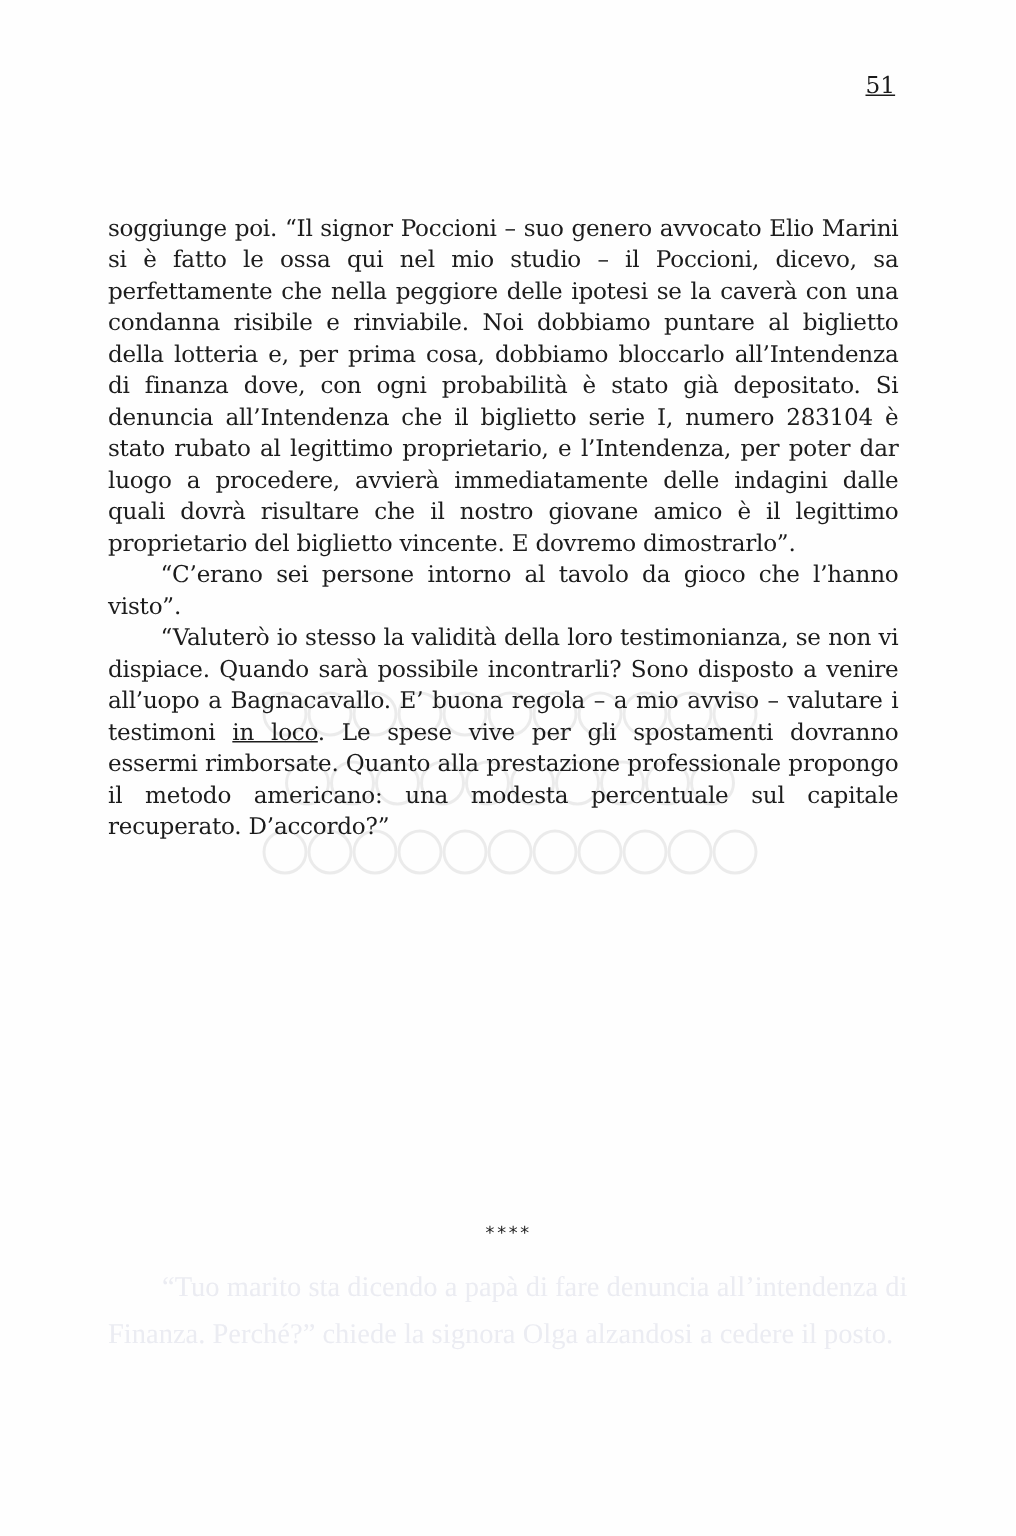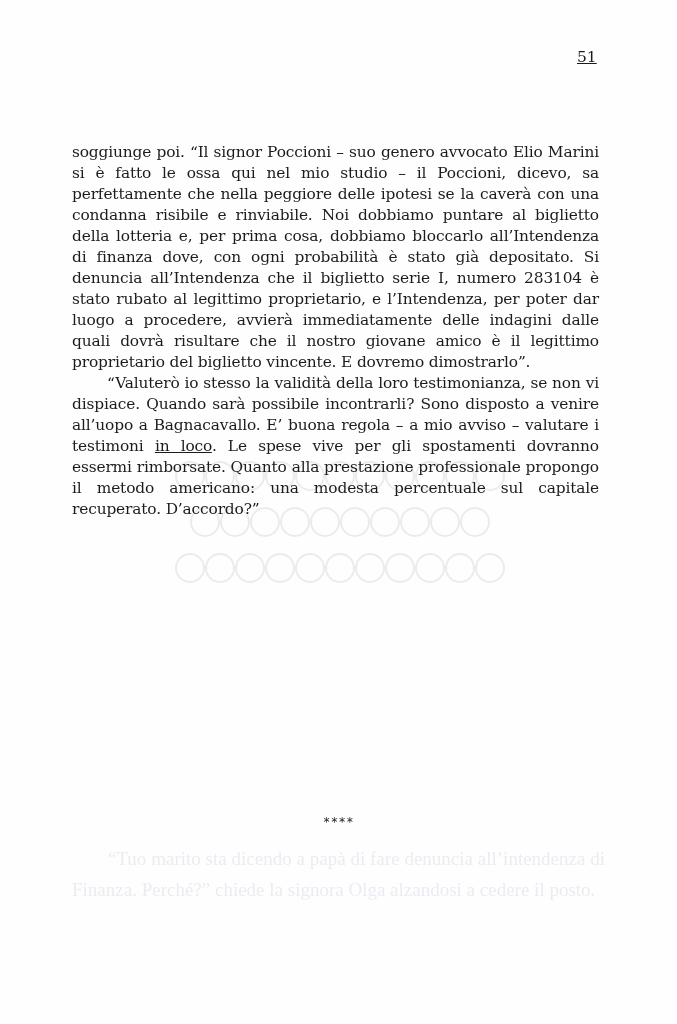--- a/index.html
+++ b/index.html
@@ -127,18 +127,19 @@
   </svg>
 
   <div class="bleed">
     <p>“Tuo marito sta dicendo a papà di fare denuncia all’intendenza di Finanza. Perché?” chiede la signora Olga alzandosi a cedere il posto.</p>
   </div>
 
   <div class="page-number">51</div>
 
   <div class="body-text">
     <p id="para-0"><span>soggiunge poi. “Il signor Poccioni – suo genero avvocato Elio Marini si è fatto le ossa qui nel mio studio – il Poccioni, dicevo, sa perfettamente che nella peggiore delle ipotesi se la caverà con una condanna risibile e rinviabile. Noi dobbiamo puntare al biglietto della lotteria e, per prima cosa, dobbiamo bloccarlo all’Intendenza di finanza dove, con ogni probabilità è stato già depositato. Si denuncia all’Intendenza che il biglietto serie I, numero 283104 è stato rubato al legittimo proprietario, e l’Intendenza, per poter dar luogo a procedere, avvierà immediatamente delle indagini dalle quali dovrà risultare che il nostro giovane amico è il legittimo proprietario del biglietto vincente. E dovremo dimostrarlo”.</span></p>
+    <p id="para-1" class="indent"><span>“C’erano sei persone intorno al tavolo da gioco che l’hanno visto”.</span></p>
     <p id="para-2" class="indent"><span>“Valuterò io stesso la validità della loro testimonianza, se non vi dispiace. Quando sarà possibile incontrarli? Sono disposto a venire all’uopo a Bagnacavallo. E’ buona regola – a mio avviso – valutare i testimoni </span><span class="underline">in loco</span><span>. Le spese vive per gli spostamenti dovranno essermi rimborsate. Quanto alla prestazione professionale propongo il metodo americano: una modesta percentuale sul capitale recuperato. D’accordo?”</span></p>
   </div>
 
   <div class="separator">****</div>
 
 </div>
 
 </body></html>

